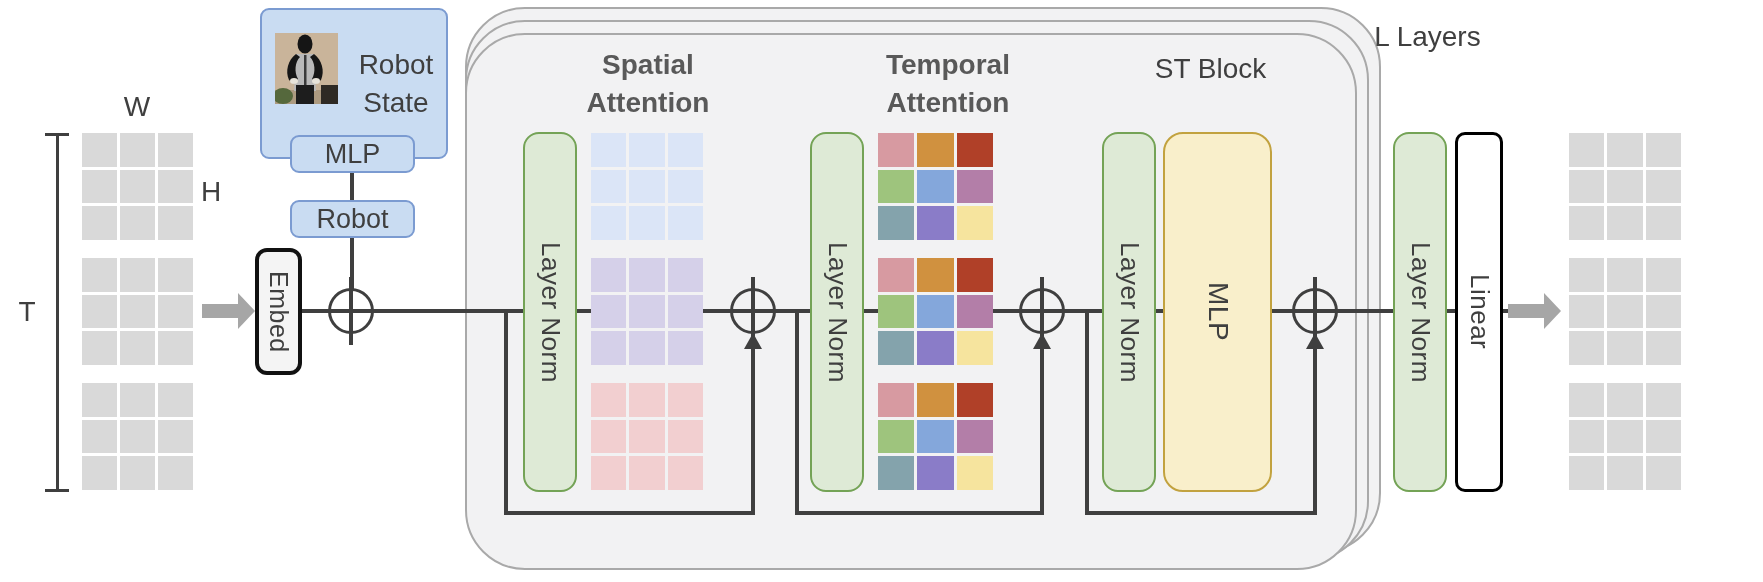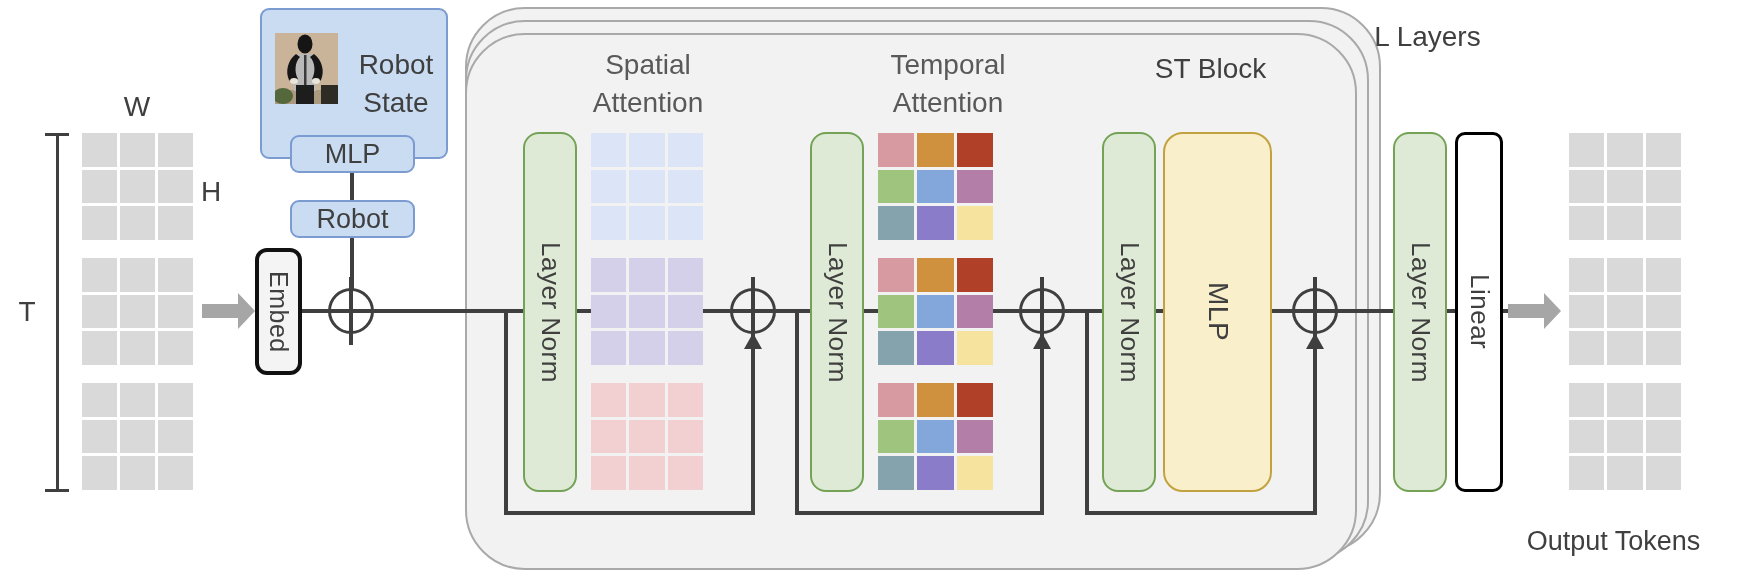--- a/index.html
+++ b/index.html
@@ -46,21 +46,21 @@
     display:flex;align-items:center;justify-content:center;box-sizing:border-box;}
   .embed-box{position:absolute;left:255px;top:248px;width:47px;height:127px;border-radius:12px;
     z-index:7;background:#f4f4f4;border:4px solid #111;
     display:flex;align-items:center;justify-content:center;box-sizing:border-box;}
   .blue-box{position:absolute;border-radius:9px;z-index:7;
     background:var(--robot-box-fill,#c9dcf2);border:2.5px solid var(--robot-box-border,#7b9bd1);
     display:flex;align-items:center;justify-content:center;box-sizing:border-box;
     font-size:27px;color:var(--label-text,#3f3f3f);}
   .vtext{writing-mode:vertical-rl;font-size:26px;color:var(--label-text,#3f3f3f);letter-spacing:.5px;}
 
-  .title{position:absolute;z-index:4;text-align:center;font-weight:normal;font-size:28px;
+  .title{position:absolute;z-index:4;text-align:center;font-weight:bold;font-size:28px;
     line-height:1.35;color:var(--title-text,#595959);white-space:pre-line;}
   .plain-label{position:absolute;z-index:4;text-align:center;font-size:28px;
     color:var(--label-text,#3f3f3f);white-space:pre-line;}
 
   
   .garrow-shaft{position:absolute;width:36px;height:14px;background:var(--gray-arrow,#a6a6a6);z-index:4;}
   .garrow-head{position:absolute;width:0;height:0;z-index:4;
     border-top:18px solid transparent;border-bottom:18px solid transparent;
     border-left:17px solid var(--gray-arrow,#a6a6a6);}
 
@@ -298,15 +298,14 @@
       <div class="cell" style="background: rgb(217, 217, 217);"></div>
       <div class="cell" style="background: rgb(217, 217, 217);"></div>
       <div class="cell" style="background: rgb(217, 217, 217);"></div>
       <div class="cell" style="background: rgb(217, 217, 217);"></div>
       <div class="cell" style="background: rgb(217, 217, 217);"></div>
       <div class="cell" style="background: rgb(217, 217, 217);"></div>
       <div class="cell" style="background: rgb(217, 217, 217);"></div>
       <div class="cell" style="background: rgb(217, 217, 217);"></div>
       <div class="cell" style="background: rgb(217, 217, 217);"></div>
     </div>
-  <div class="plain-label" style="left:1506px;top:526px;width:215px;font-size:27px;">Output Tokens</div>
 
 </div>
 
 </body></html>

